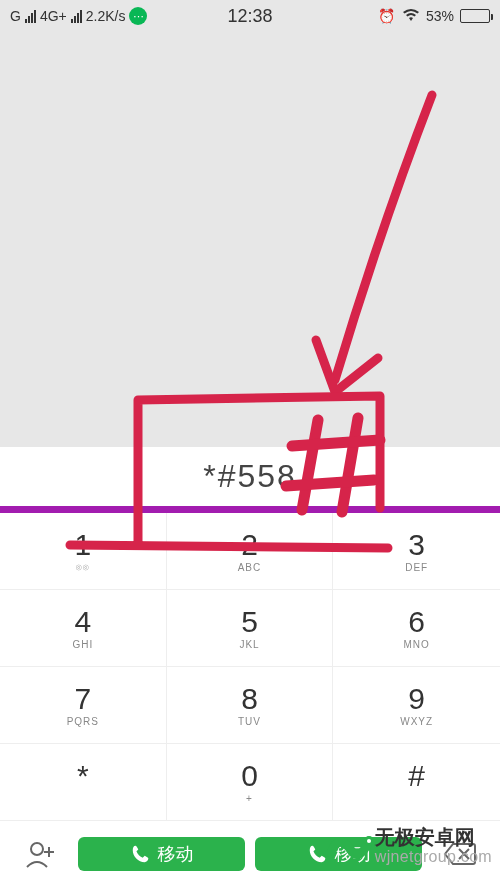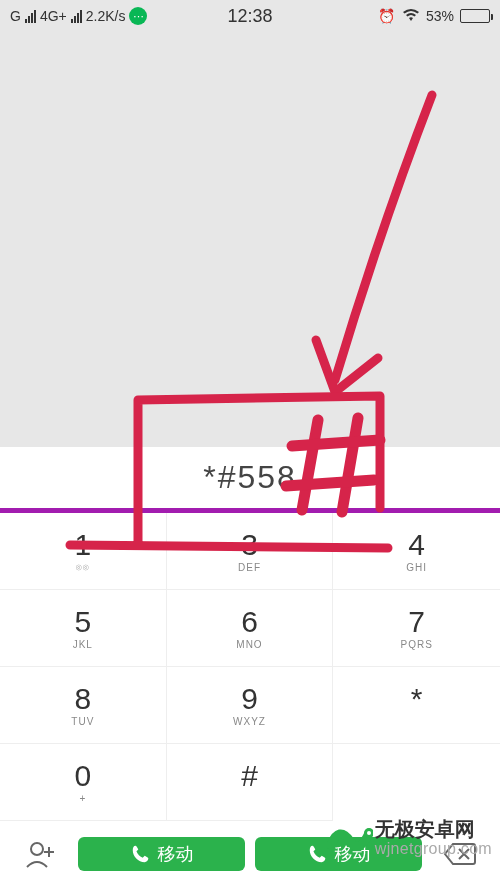--- a/index.html
+++ b/index.html
@@ -12,40 +12,40 @@
     .signal-bars { display: inline-flex; align-items: flex-end; gap: 1px; height: 14px; }
     .sb { width: 2px; background: #333; }
     .sb1 { height: 4px; } .sb2 { height: 7px; } .sb3 { height: 10px; } .sb4 { height: 13px; }
     .battery { position: relative; width: 30px; height: 14px; border: 1px solid #333; border-radius: 2px; }
     .battery::after { content: ''; position: absolute; right: -4px; top: 4px; width: 2px; height: 6px; background: #333; border-radius: 0 1px 1px 0; }
     .battery-fill { height: 100%; width: 77%; background: #f7c945; border-radius: 1px 0 0 1px; }
     .wechat-badge { width: 18px; height: 18px; background: #09b755; border-radius: 50%; display: flex; align-items: center; justify-content: center; color: #fff; font-size: 11px; }
 
     .upper-area { height: 415px; background: #e7e7e7; }
 
-    .display-row { height: 66px; display: flex; align-items: center; justify-content: center; border-bottom: 5px solid #a21caf; }
+    .display-row { height: 66px; display: flex; align-items: center; justify-content: center; border-bottom: 7px solid #a21caf; }
     .dialed { font-size: 32px; color: #444; letter-spacing: 2px; }
 
     .keypad { display: grid; grid-template-columns: repeat(3,1fr); }
     .key { height: 77px; display: flex; flex-direction: column; align-items: center; justify-content: center; border-bottom: 1px solid #eee; border-right: 1px solid #eee; cursor: pointer; }
     .key:nth-child(3n) { border-right: none; }
     .key .digit { font-size: 30px; color: #333; font-weight: 300; }
     .key .letters { font-size: 10px; color: #888; letter-spacing: 1px; text-transform: uppercase; height: 12px; }
     .vm-icon { font-size: 10px; letter-spacing: 0; }
 
     .bottom-bar { height: 66px; display: flex; align-items: center; gap: 10px; padding: 8px 12px; }
     .bb-btn { display: flex; align-items: center; justify-content: center; border-radius: 6px; height: 34px; }
     .addcontact { width: 56px; }
     .callbtn { flex: 1; background: #2bb24c; color: #fff; font-size: 18px; gap: 6px; }
     .backspace { width: 56px; }
 
     
     .annotation { position: absolute; inset: 0; pointer-events: none; }
 
-    .watermark { position: absolute; right: 8px; bottom: 28px; display: flex; align-items: center; gap: 2px; }
+    .watermark { position: absolute; right: 8px; bottom: 20px; display: flex; align-items: center; gap: 2px; }
     .wm-logo { width: 46px; height: 46px; }
     .wm-text { line-height: 1.1; }
     .wm-main { font-size: 20px; font-weight: 700; color: #333; }
     .wm-sub { font-size: 16px; color: #aaa; letter-spacing: 0.3px; }
   </style>
 </head>
 <body>
 
 <div class="status-bar">
   <div class="status-left">
@@ -82,20 +82,24 @@
 <div class="upper-area"></div>
 
 <div class="display-row">
   <span class="dialed">*#558</span>
 </div>
 
 <div class="keypad">
   <div class="key">
     <span class="digit">1</span>
     <span class="letters vm-icon">⌾⌾</span>
+  </div>
+  <div class="key">
+    <span class="digit">2</span>
+    <span class="letters">ABC</span>
   </div>
   <div class="key">
     <span class="digit">3</span>
     <span class="letters">DEF</span>
   </div>
   <div class="key">
     <span class="digit">4</span>
     <span class="letters">GHI</span>
   </div>
   <div class="key">

